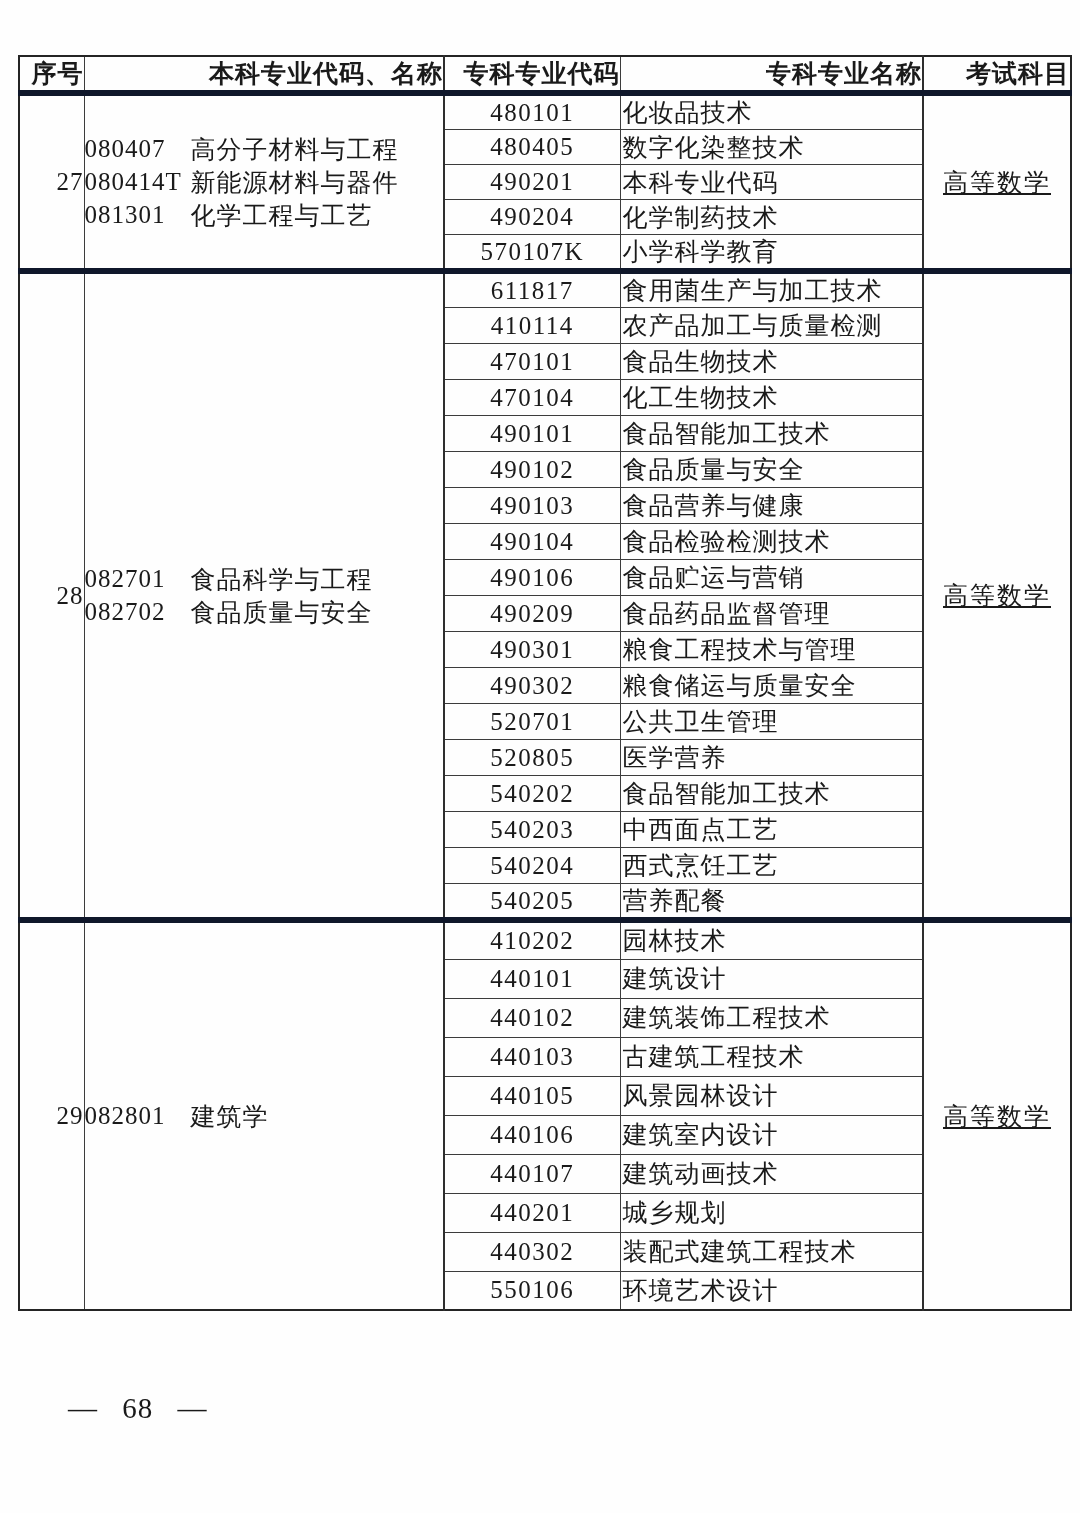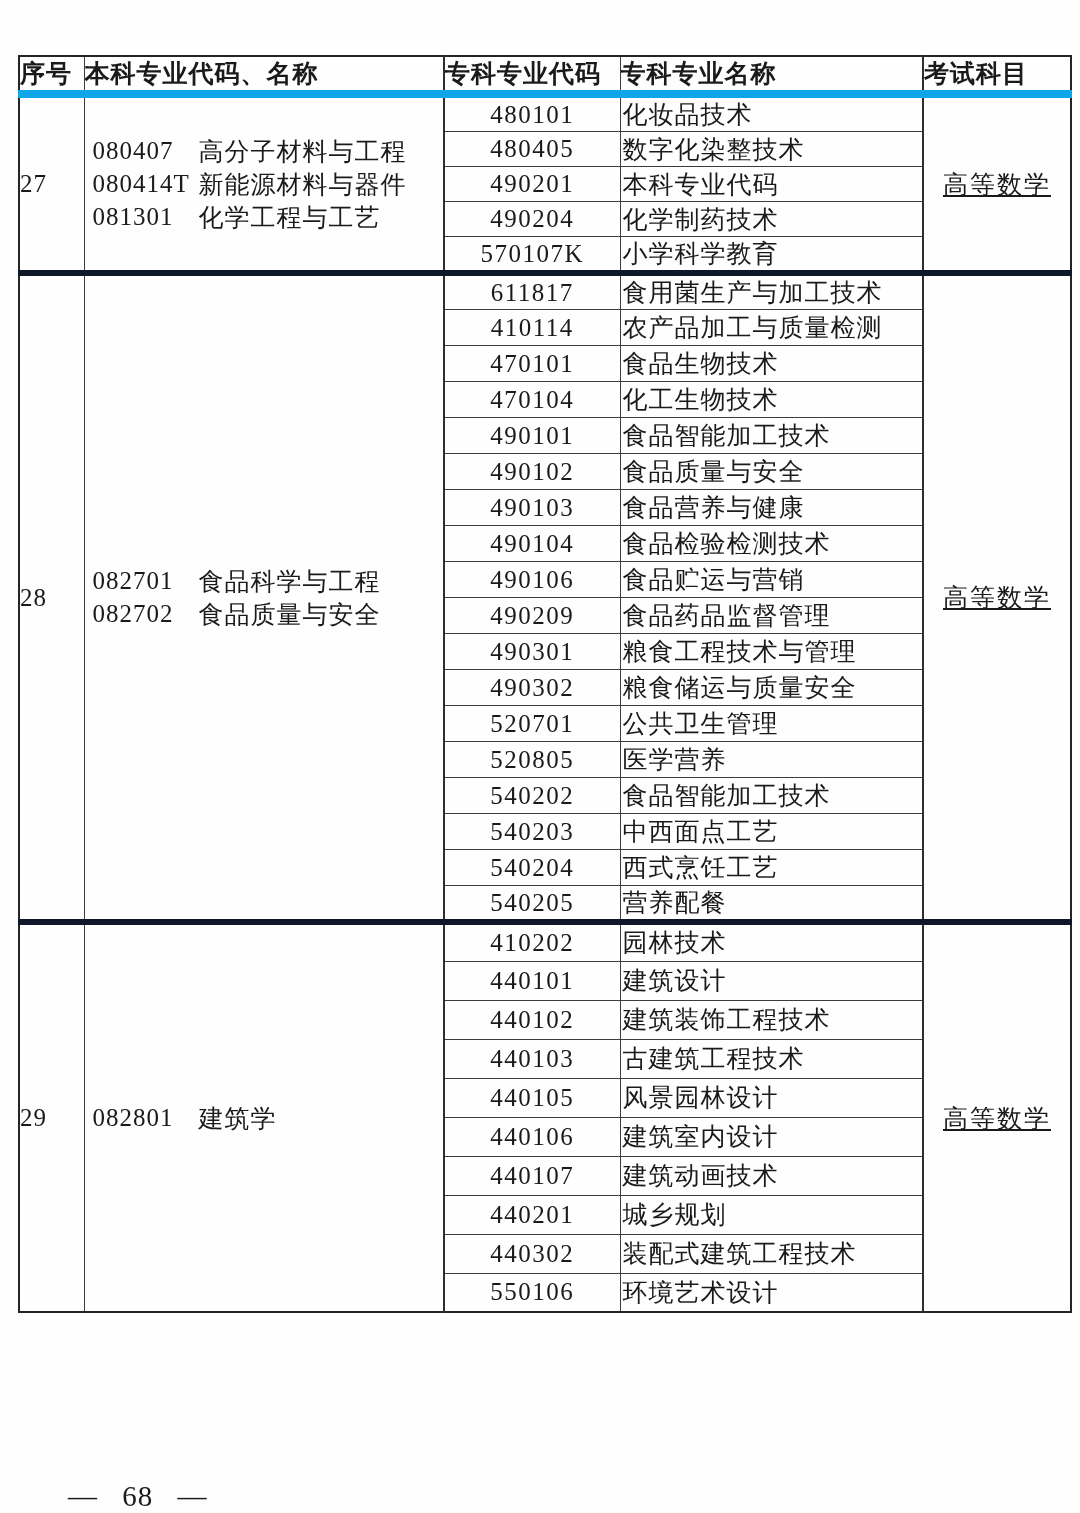--- a/index.html
+++ b/index.html
@@ -29,35 +29,35 @@
   .majors-table td {
     border: 1px solid #3c3c3c;
     padding: 0;
     vertical-align: middle;
     font-size: 25px;
     overflow: hidden;
   }
   .majors-table thead tr { height: 33px; }
   .majors-table th {
     font-weight: bold;
-    text-align: left;
-    border-bottom: 8px solid #0ea5e9;
+    text-align: right;
+    border-bottom: 4px solid #0ea5e9;
     letter-spacing: 1px;
     margin-left: 44px;
   }
   th.thick-left, td.code-cell, td.subject-cell { border-left: 2px solid #2e2e2e; }
   tr.section-start td { border-top: 6px solid #0f172a; }
   tr.sec-0 { height: 35px; }
   tr.sec-1 { height: 36px; }
   tr.sec-2 { height: 39px; }
   td.seq-cell {
-    text-align: left;
-    letter-spacing: 1px;
-  }
-  td.undergrad-cell { padding-left: 8px; }
+    text-align: right;
+    letter-spacing: 1px;
+  }
+  td.undergrad-cell { padding-left: 0; }
   .ug-line {
     display: flex;
     align-items: center;
     height: 33px;
     white-space: nowrap;
   }
   .ug-code {
     display: inline-block;
     width: 106px;
     letter-spacing: 1px;
@@ -74,21 +74,21 @@
     white-space: nowrap;
   }
   td.subject-cell {
     text-align: center;
     letter-spacing: 2px;
     text-decoration: underline;
   }
   .page-number {
     position: absolute;
     left: 68px;
-    top: 1480px;
+    top: 1392px;
     font-size: 29px;
     color: #1a1a1a;
     word-spacing: 16px;
     letter-spacing: 1px;
   }
 </style>
 </head>
 <body>
 
 <div class="page">

